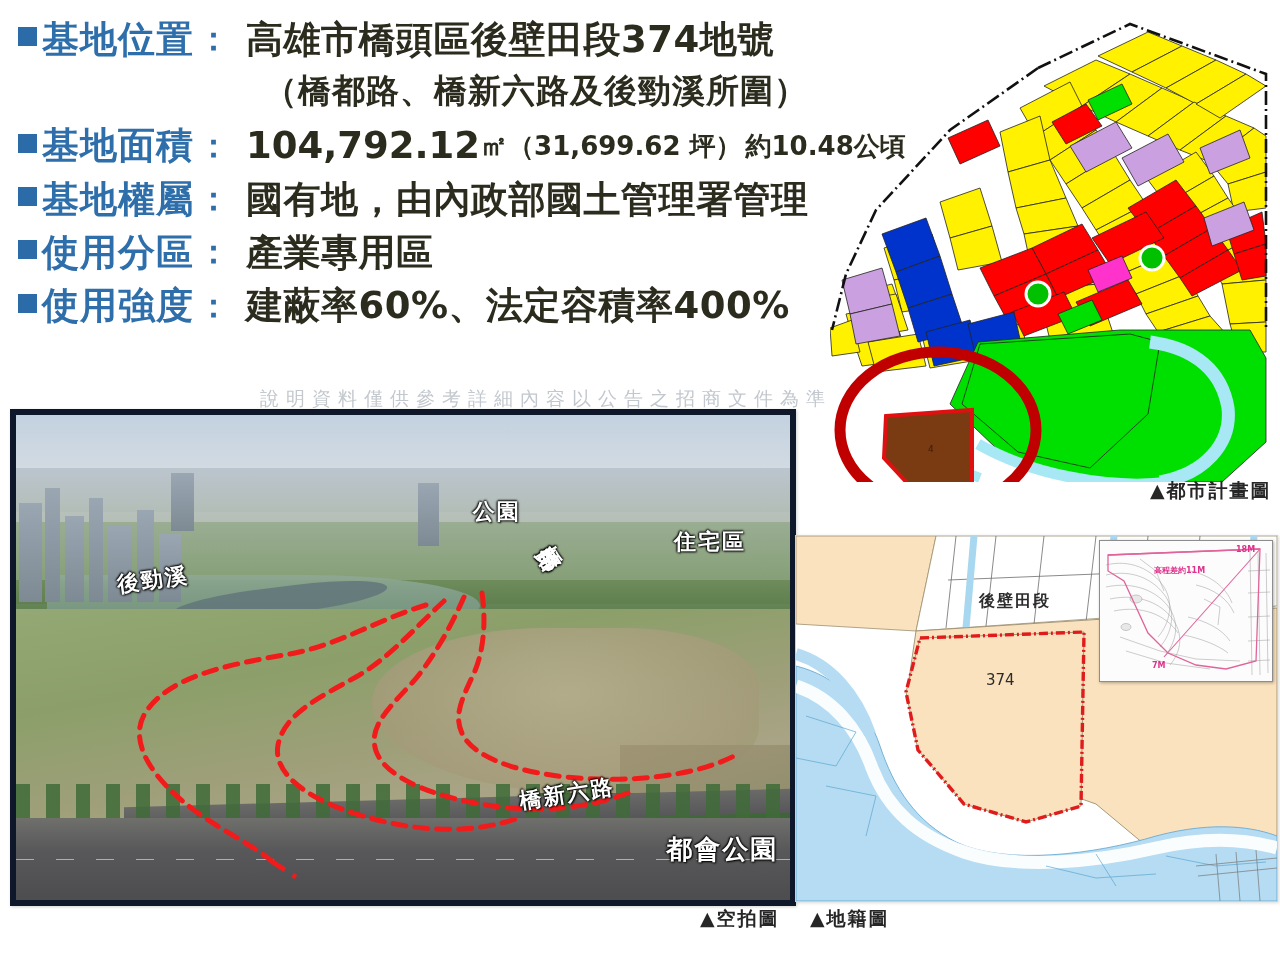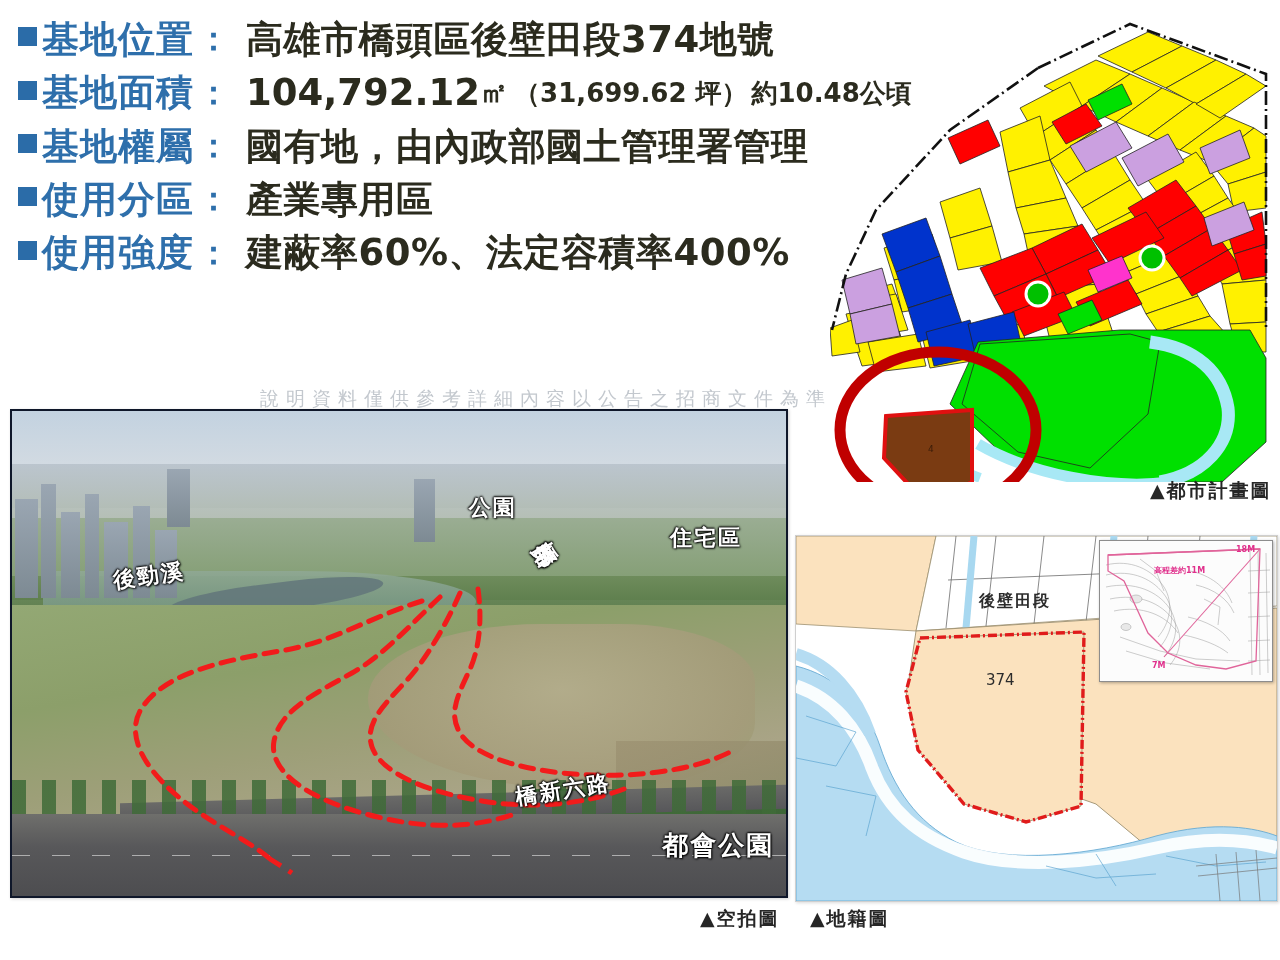--- a/index.html
+++ b/index.html
@@ -39,21 +39,21 @@
 
   .watermark{
     position:absolute;left:260px;top:386px;width:560px;
     font-size:19px;color:#C3C8CE;letter-spacing:7px;
     white-space:nowrap;font-weight:400;
   }
 
   
   .aerial{
     position:absolute;left:10px;top:409px;width:774px;height:485px;
-    overflow:hidden;border:2px solid #0f172a;
+    overflow:hidden;border:6px solid #0f172a;
     box-shadow:1px 1px 3px rgba(0,0,0,.18);
   }
   .sky{position:absolute;left:0;top:0;width:100%;height:20%;
     background:linear-gradient(#c3d2e0,#d3dbe2 60%,#cfd6cf);}
   .far-city{position:absolute;left:0;top:11%;width:100%;height:13%;
     background:linear-gradient(180deg,#b9c3cc,#adb8ab);opacity:.92;}
   .hi-rise{position:absolute;background:linear-gradient(180deg,#9aa6b2,#7d8a93);}
   .midground{position:absolute;left:0;top:22%;width:100%;height:17%;
     background:linear-gradient(180deg,#9aad93,#7e9a6c);}
   .treeline{position:absolute;left:0;top:34%;width:100%;height:10%;
@@ -124,28 +124,29 @@
 <div class="root">
 
   <div class="spec-list">
 
     <div class="spec-row">
       <span class="bullet"></span>
       <span class="lbl">基地位置</span>
       <span class="colon">：</span>
       <span class="val">高雄市橋頭區後壁田段374地號</span>
     </div>
+    <div class="sub-line">（橋都路、橋新六路及後勁溪所圍）</div>
 
     <div class="spec-row">
       <span class="bullet"></span>
       <span class="lbl">基地面積</span>
       <span class="colon">：</span>
       <span class="val num">104,792.12</span>
       <span class="val-mid">㎡</span>
-      <span class="val-small" style="margin-left:6px">（31,699.62 坪）</span>
+      <span class="val-small" style="">（31,699.62 坪）</span>
       <span class="val-small" style="margin-left:4px">約10.48公頃</span>
     </div>
 
     <div class="spec-row">
       <span class="bullet"></span>
       <span class="lbl">基地權屬</span>
       <span class="colon">：</span>
       <span class="val">國有地，由內政部國土管理署管理</span>
     </div>
 

